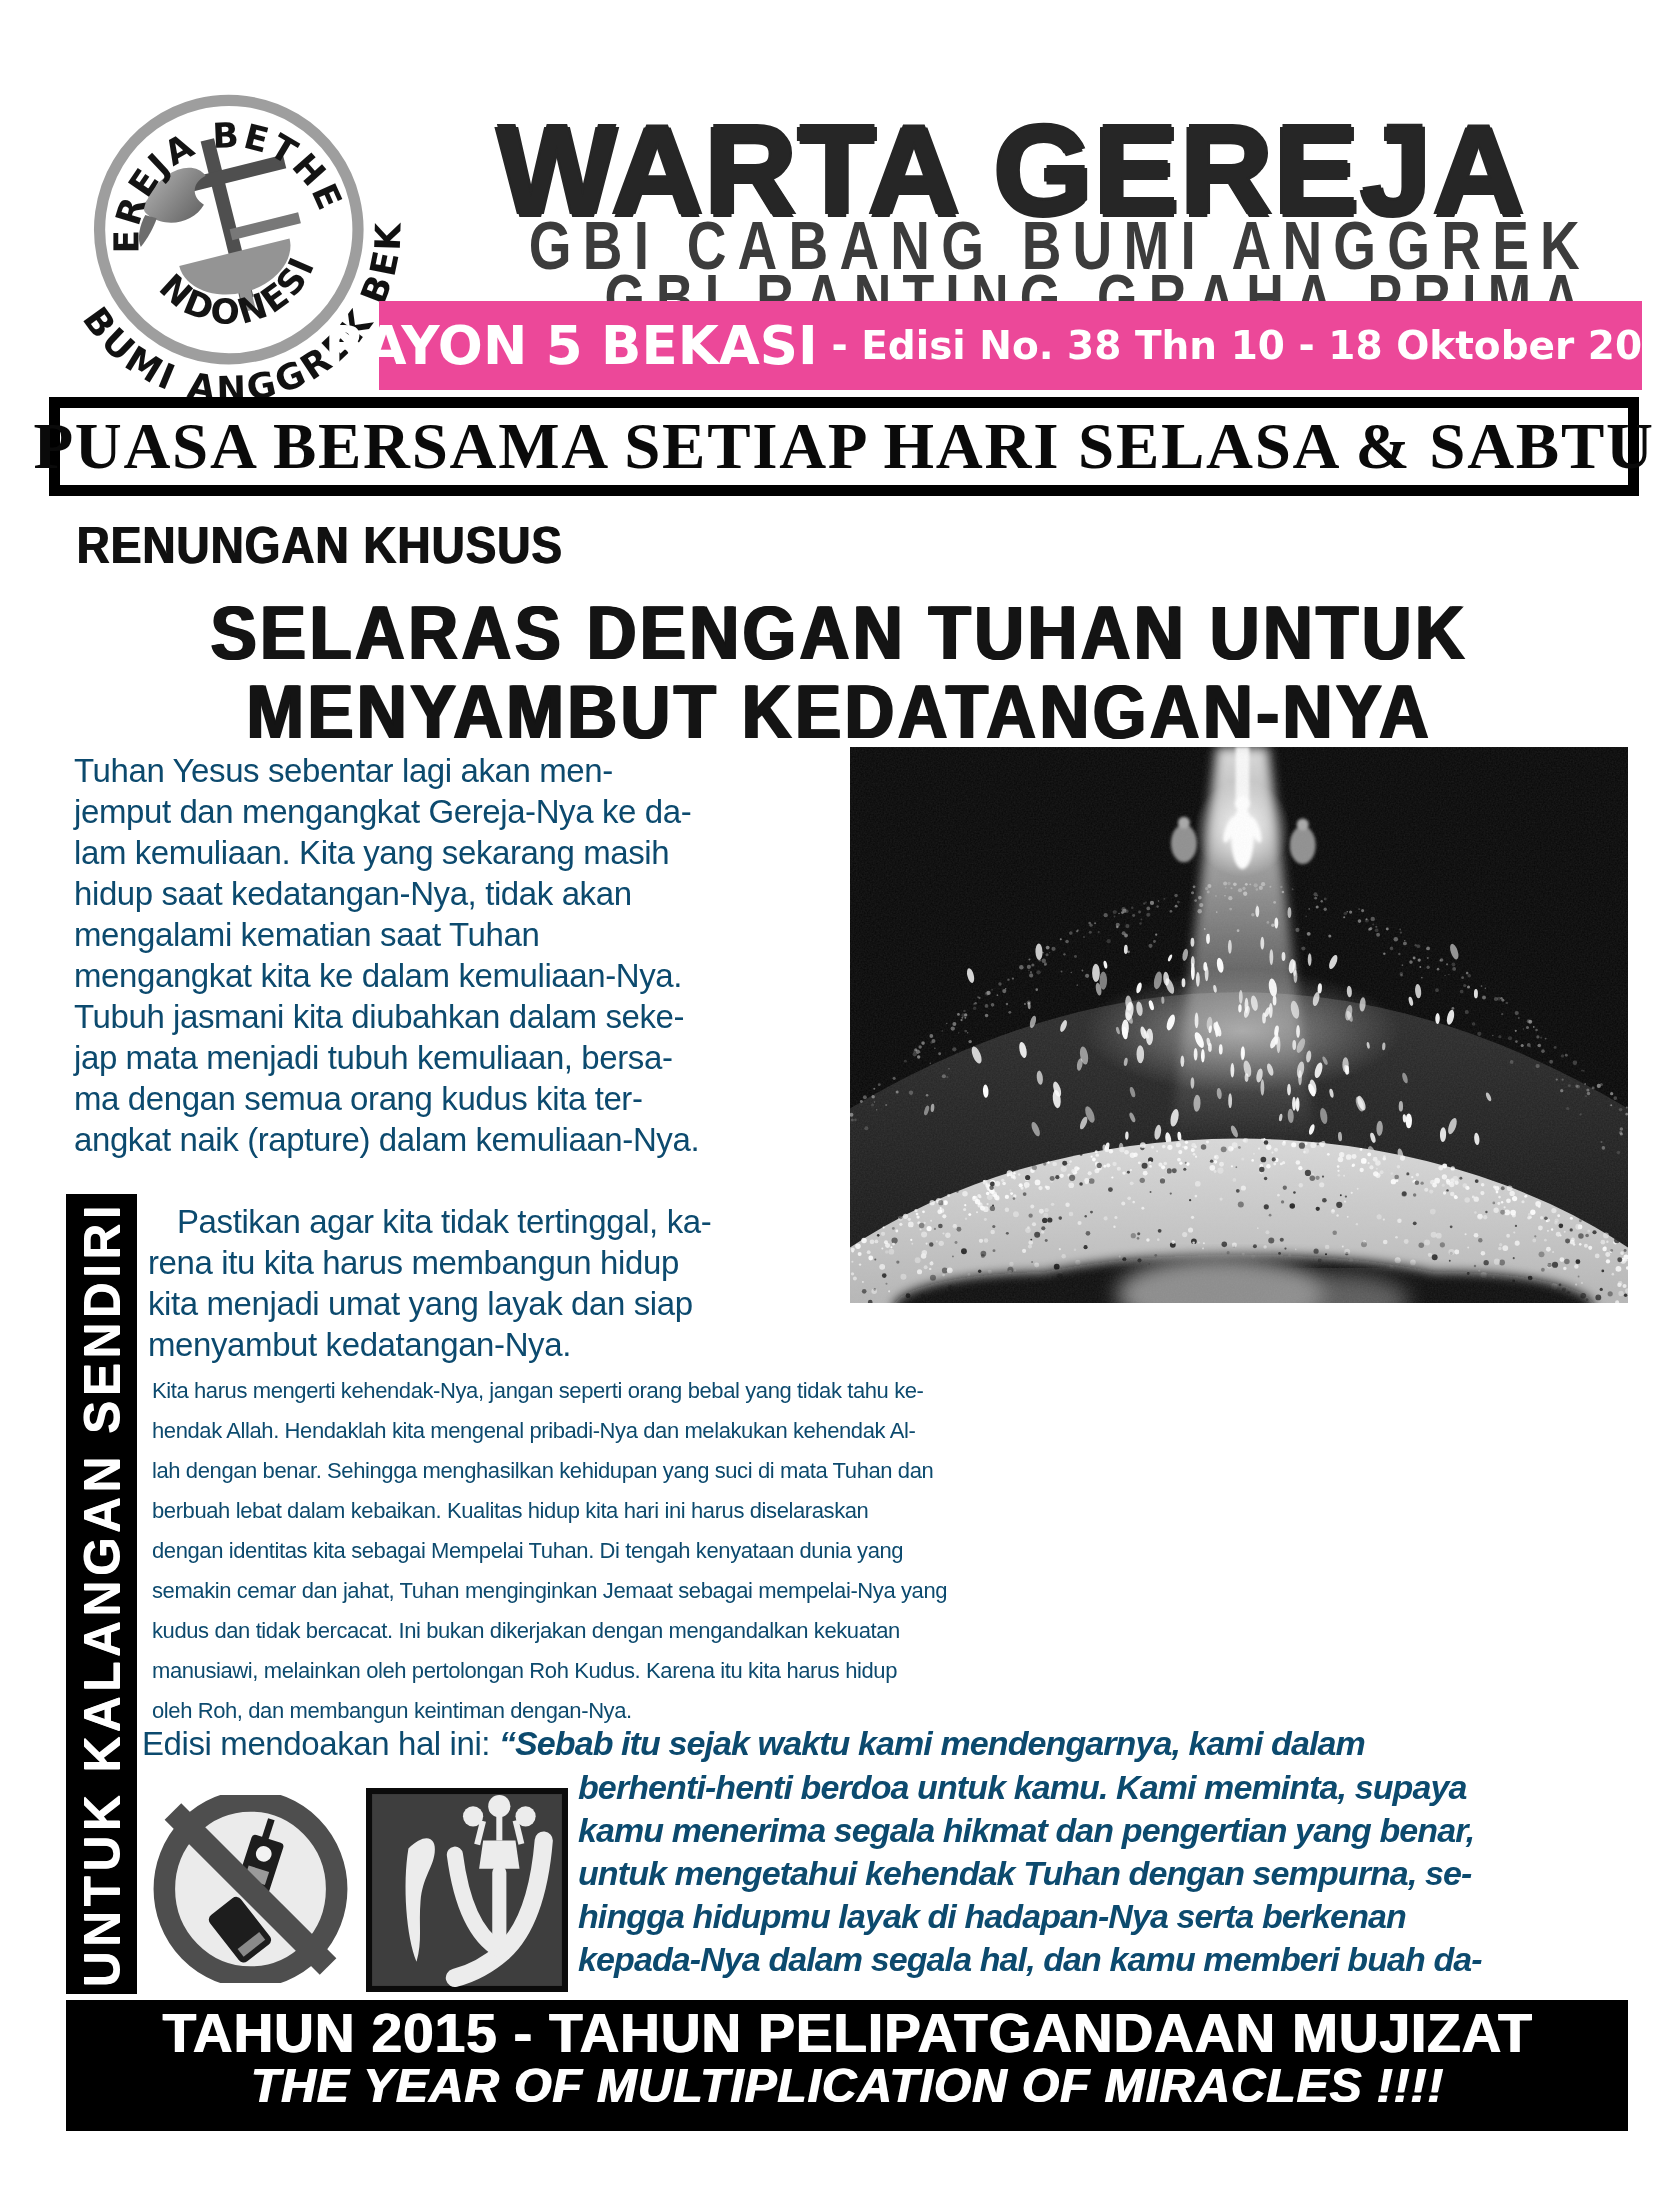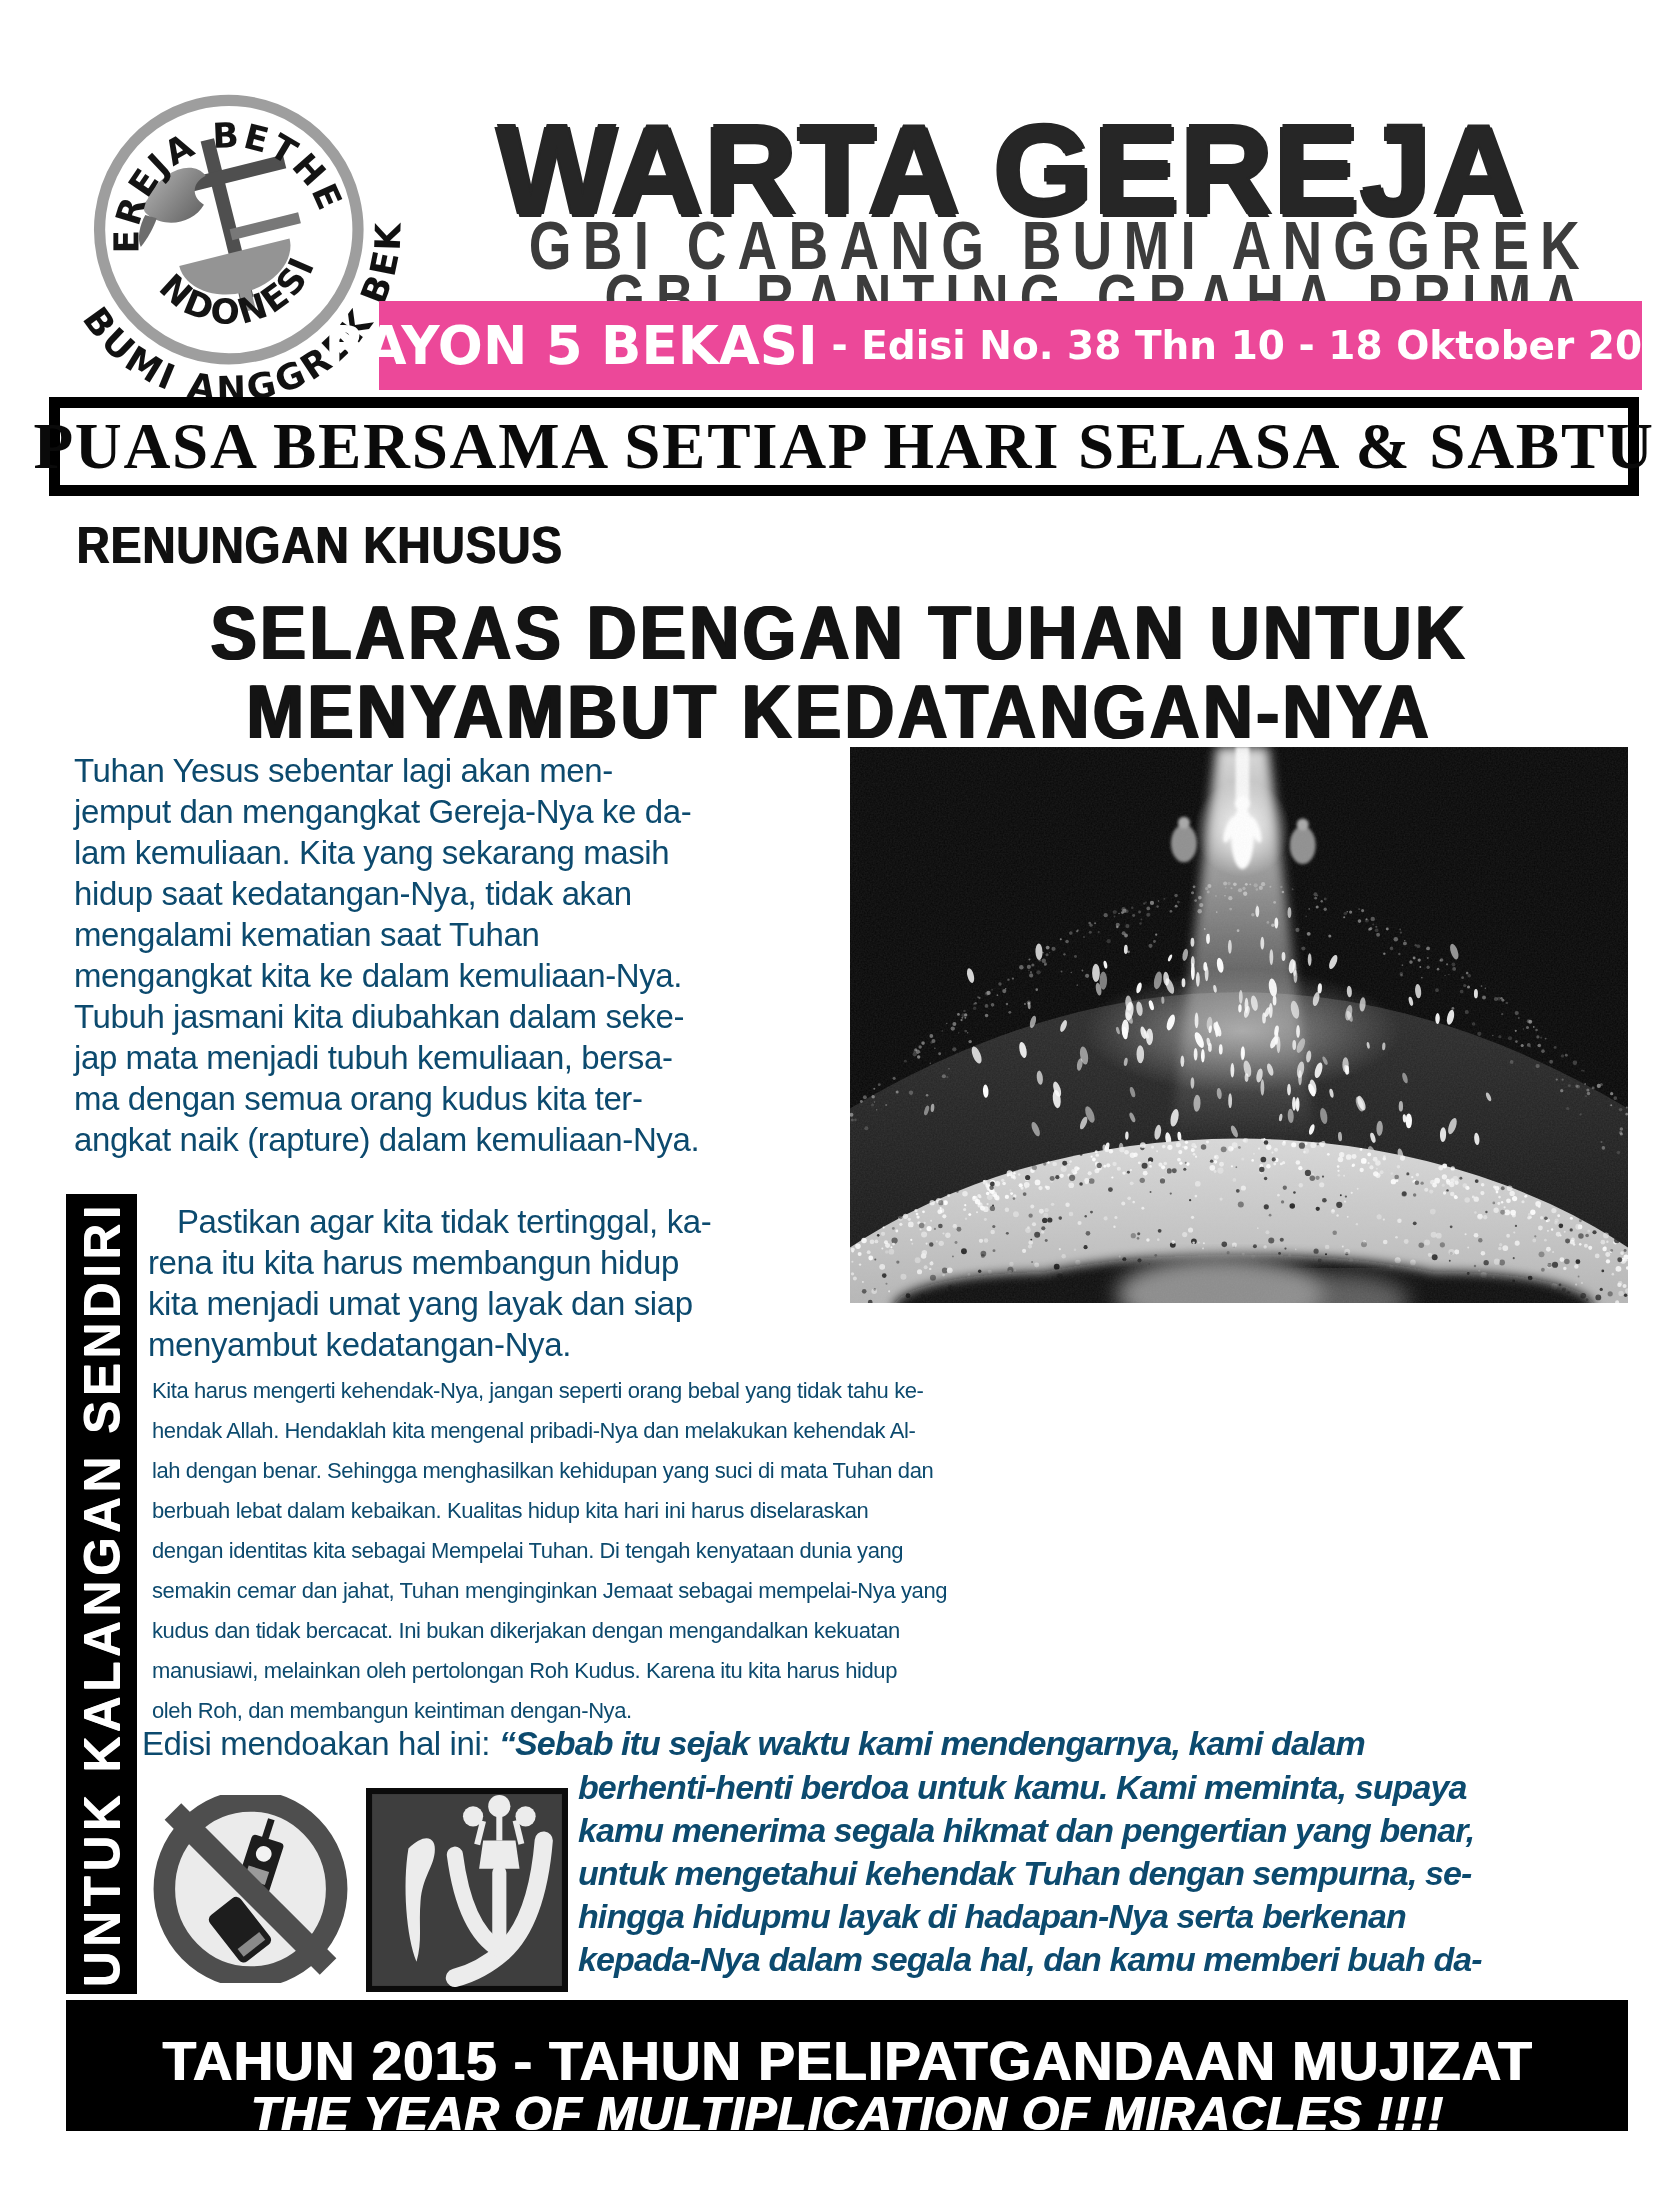--- a/index.html
+++ b/index.html
@@ -58,21 +58,21 @@
   
   .side-banner{left:66px;top:1194px;width:71px;height:800px;background:#000;
          display:flex;align-items:center;justify-content:center;}
   .side-banner span{writing-mode:vertical-rl;transform:rotate(180deg);
          font-family:"Liberation Sans",sans-serif;font-weight:700;font-size:50px;color:#fff;
          letter-spacing:4.3px;white-space:nowrap;text-shadow:0 1.3px currentColor;}
 
   
   .footer-banner{left:66px;top:2000px;width:1562px;height:131px;background:#000;color:#fff;
          text-align:center;font-family:"Liberation Sans",sans-serif;}
-  .footer-banner .f1{margin-top:33px;font-weight:700;font-size:55px;line-height:57px;
+  .footer-banner .f1{margin-top:5px;font-weight:700;font-size:55px;line-height:57px;
          letter-spacing:0.9px;text-shadow:1.3px 0 currentColor;}
   .footer-banner .f2{font-style:italic;font-weight:700;font-size:48px;line-height:48px;
          letter-spacing:0.9px;text-shadow:1.3px 0 currentColor;}
 </style>
 </head>
 <body>
 
 <div class="page">
 
   <svg class="abs logo" viewBox="0 0 440 440">

